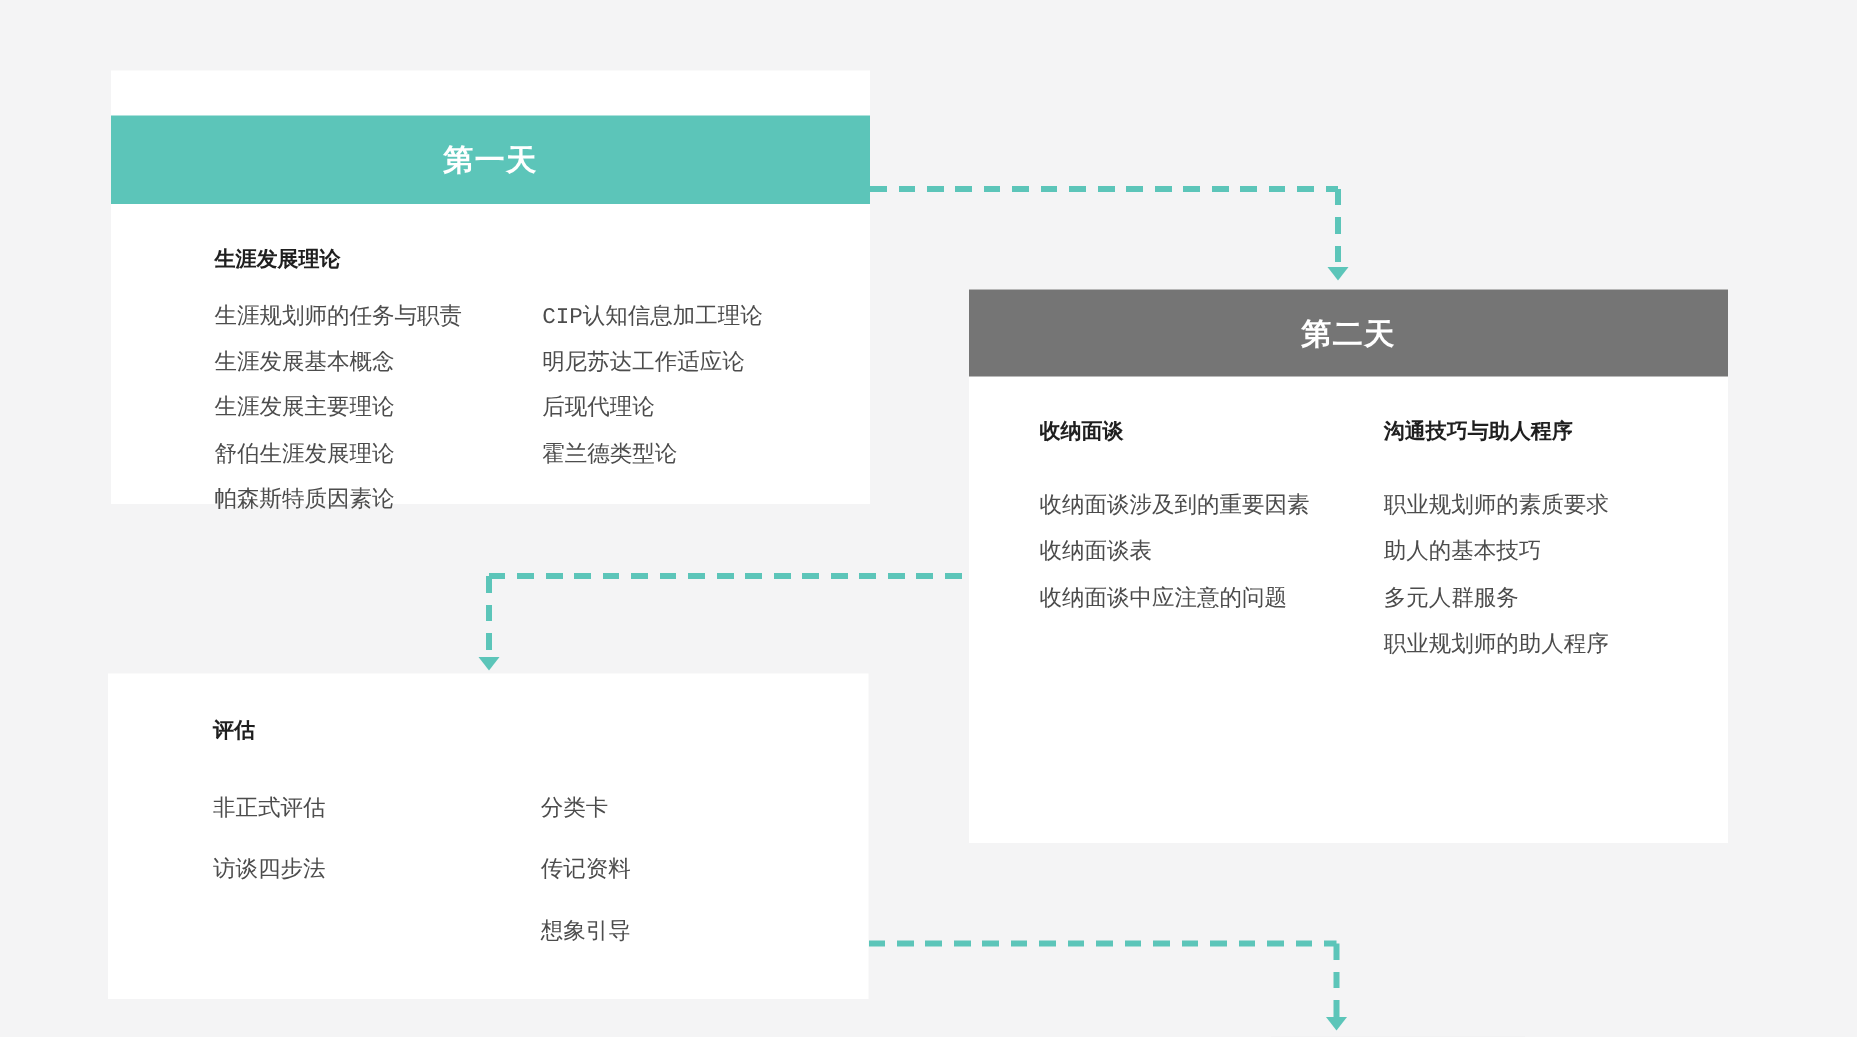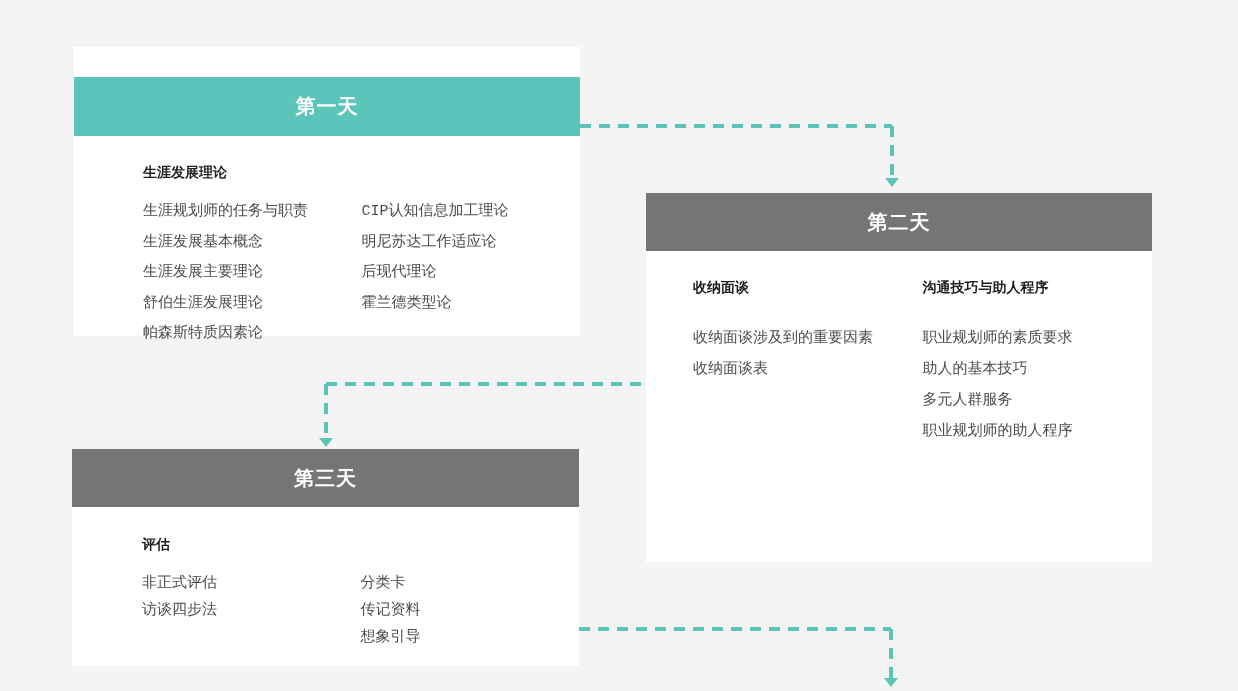--- a/index.html
+++ b/index.html
@@ -43,21 +43,21 @@
   .card2 .card-body{display:flex;padding:24px 0 0 47px;}
   .card2 .section{width:243px;}
   .card2 .section-title{margin-bottom:22px;}
   .card2 ul.topics li{line-height:31px;}
   
   .card3{left:72px;top:449px;width:507px;height:217px;}
   .card3 .card-header{height:58px;}
   .card3 .card-body{padding:25px 0 0 70px;}
   .card3 .section-title{margin-bottom:14px;}
   .card3 .col{width:242px;}
-  .card3 ul.topics li{line-height:27px;}
+  .card3 ul.topics li{line-height:27px;margin-top:14px;}
   
   .dash-h{
     position:absolute;height:4px;
     background:repeating-linear-gradient(90deg,var(--accent) 0 11px,transparent 11px 19px);
   }
   .dash-v{
     position:absolute;width:4px;
     background:repeating-linear-gradient(180deg,var(--accent) 0 11px,transparent 11px 19px);
   }
   .arrow-down{
@@ -103,36 +103,36 @@
   </div>
 
   <div class="card card2">
     <div class="card-header gray">第二天</div>
     <div class="card-body">
       <div class="section">
         <h3 class="section-title">收纳面谈</h3>
         <ul class="topics">
           <li>收纳面谈涉及到的重要因素</li>
           <li>收纳面谈表</li>
+          <li>收纳面谈中应注意的问题</li>
         </ul>
       </div>
       <div class="section">
         <h3 class="section-title">沟通技巧与助人程序</h3>
         <ul class="topics">
           <li>职业规划师的素质要求</li>
           <li>助人的基本技巧</li>
           <li>多元人群服务</li>
           <li>职业规划师的助人程序</li>
         </ul>
       </div>
     </div>
   </div>
 
   <div class="card card3">
-    <div class="card-header gray">第三天</div>
     <div class="card-body">
       <h3 class="section-title">评估</h3>
       <div class="cols">
         <ul class="topics col">
           <li>非正式评估</li>
           <li>访谈四步法</li>
         </ul>
         <ul class="topics col">
           <li>分类卡</li>
           <li>传记资料</li>

